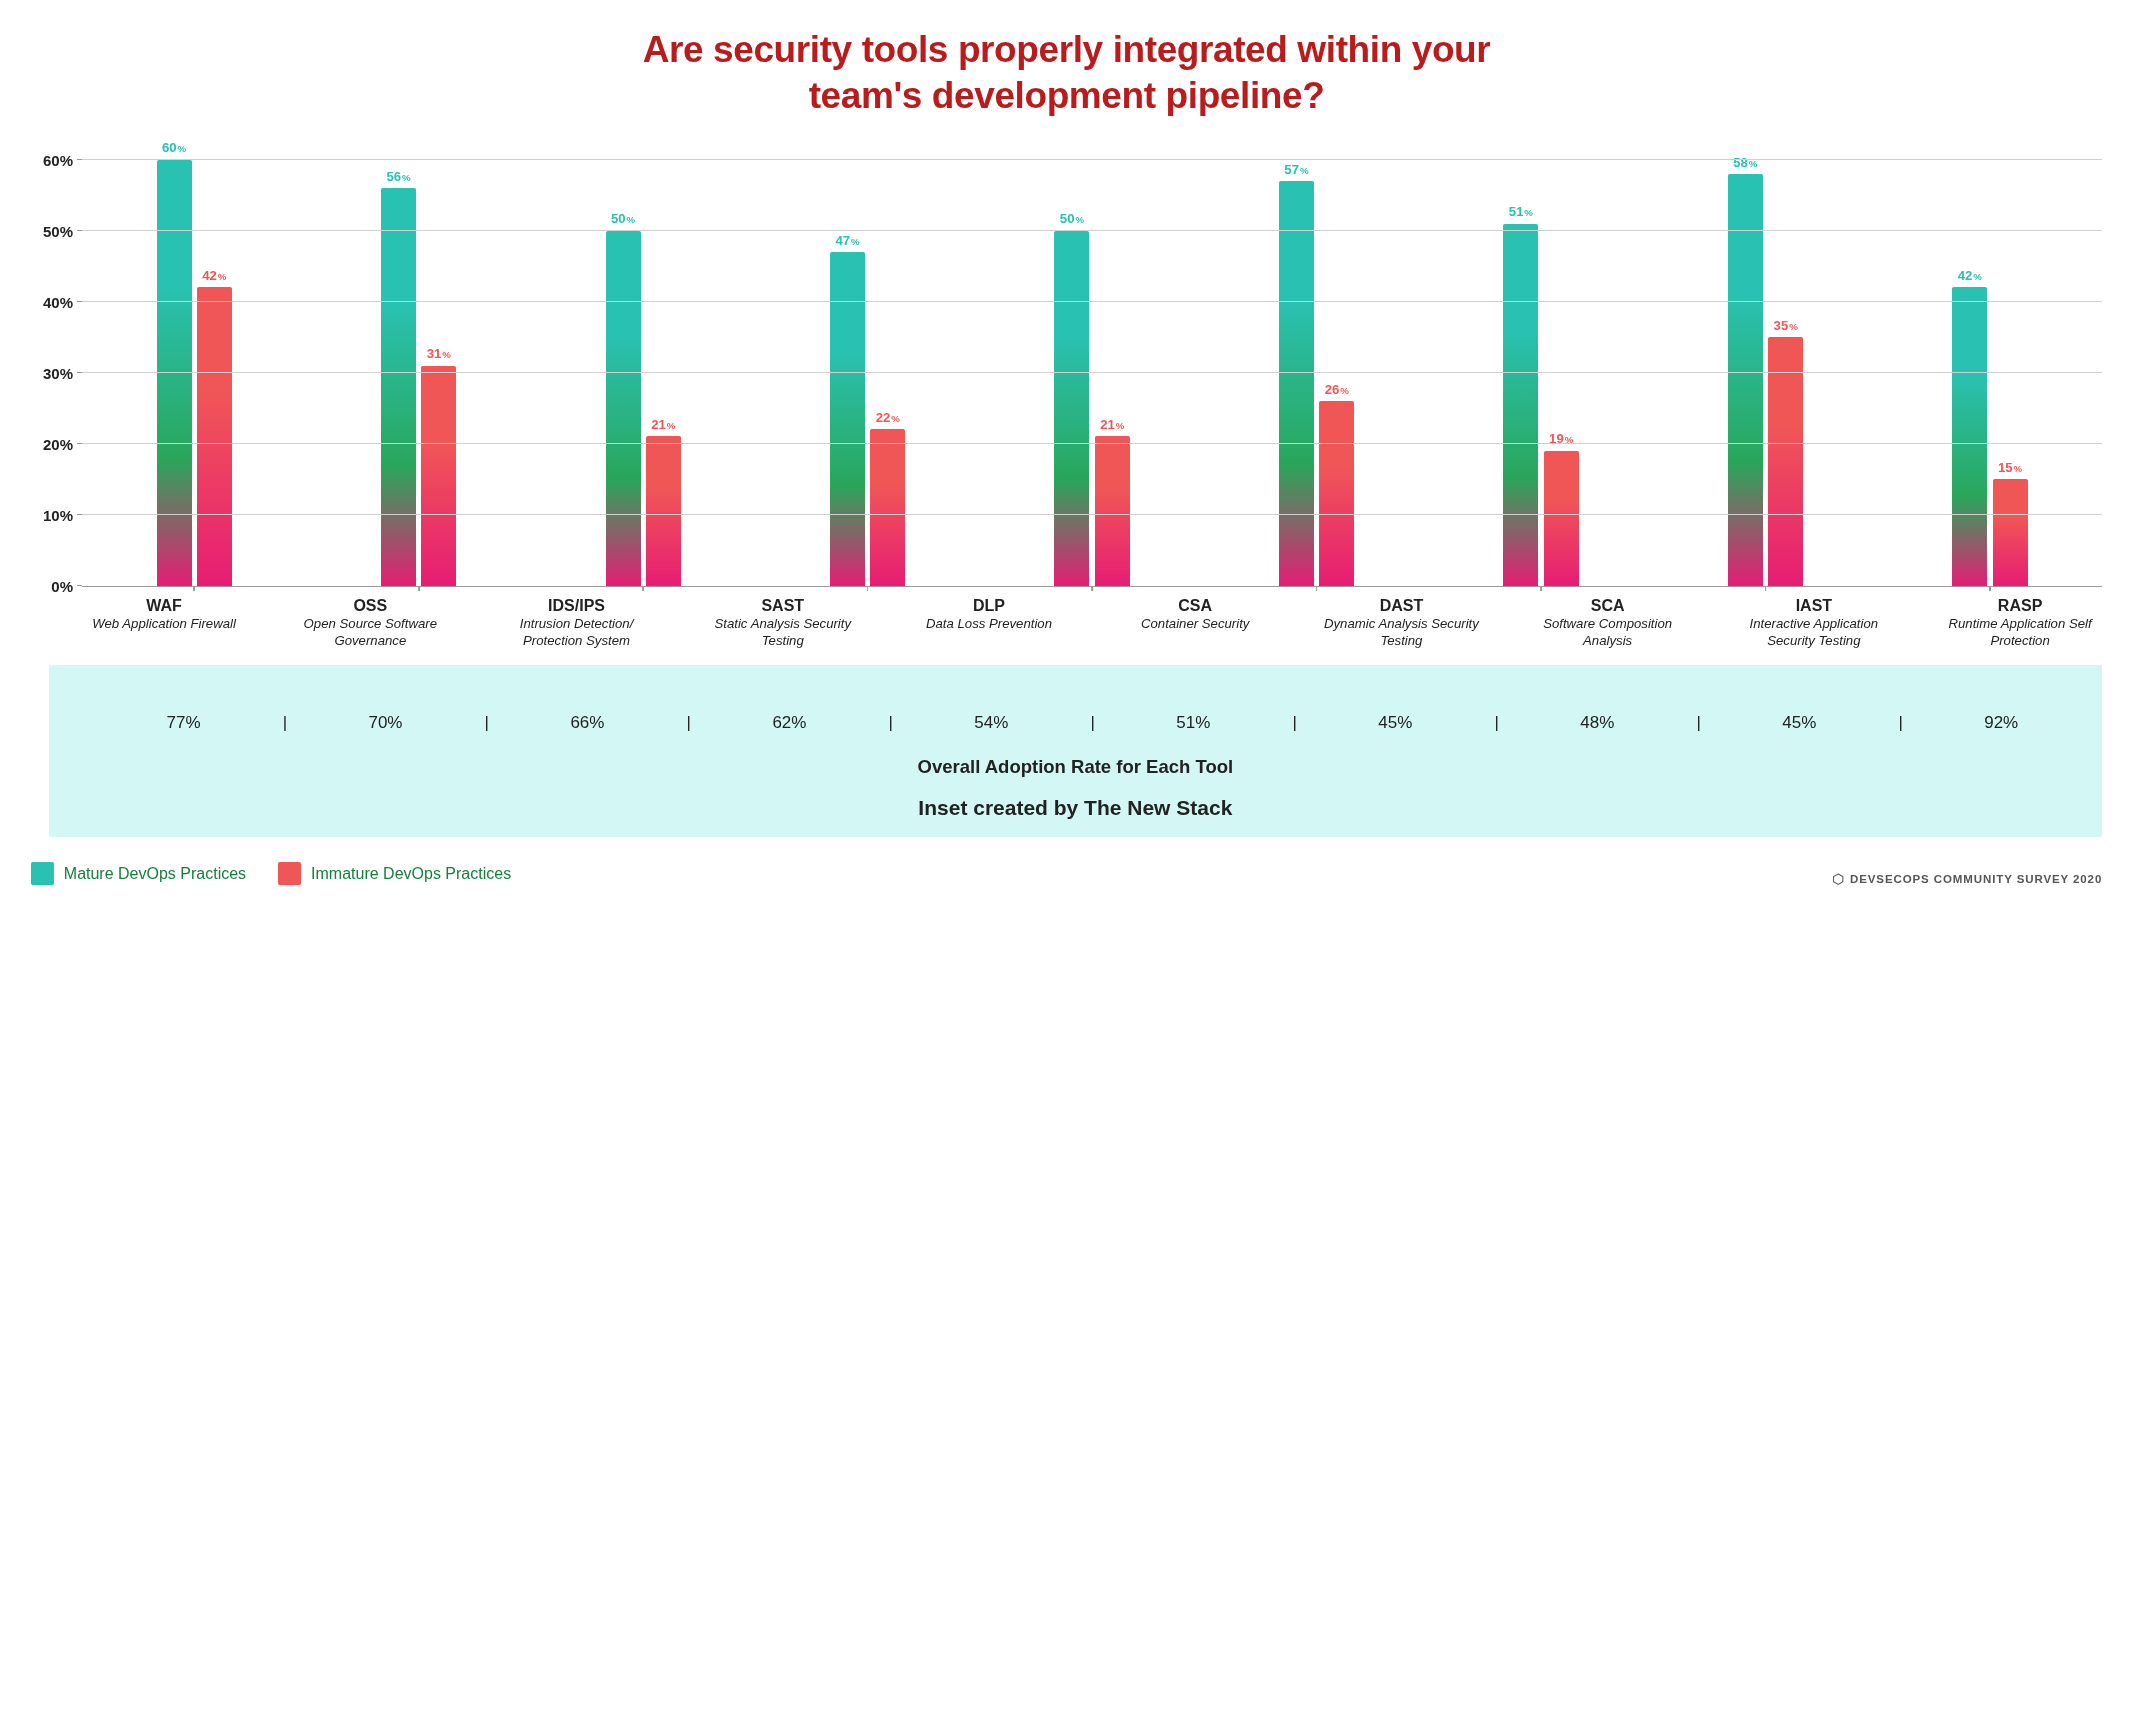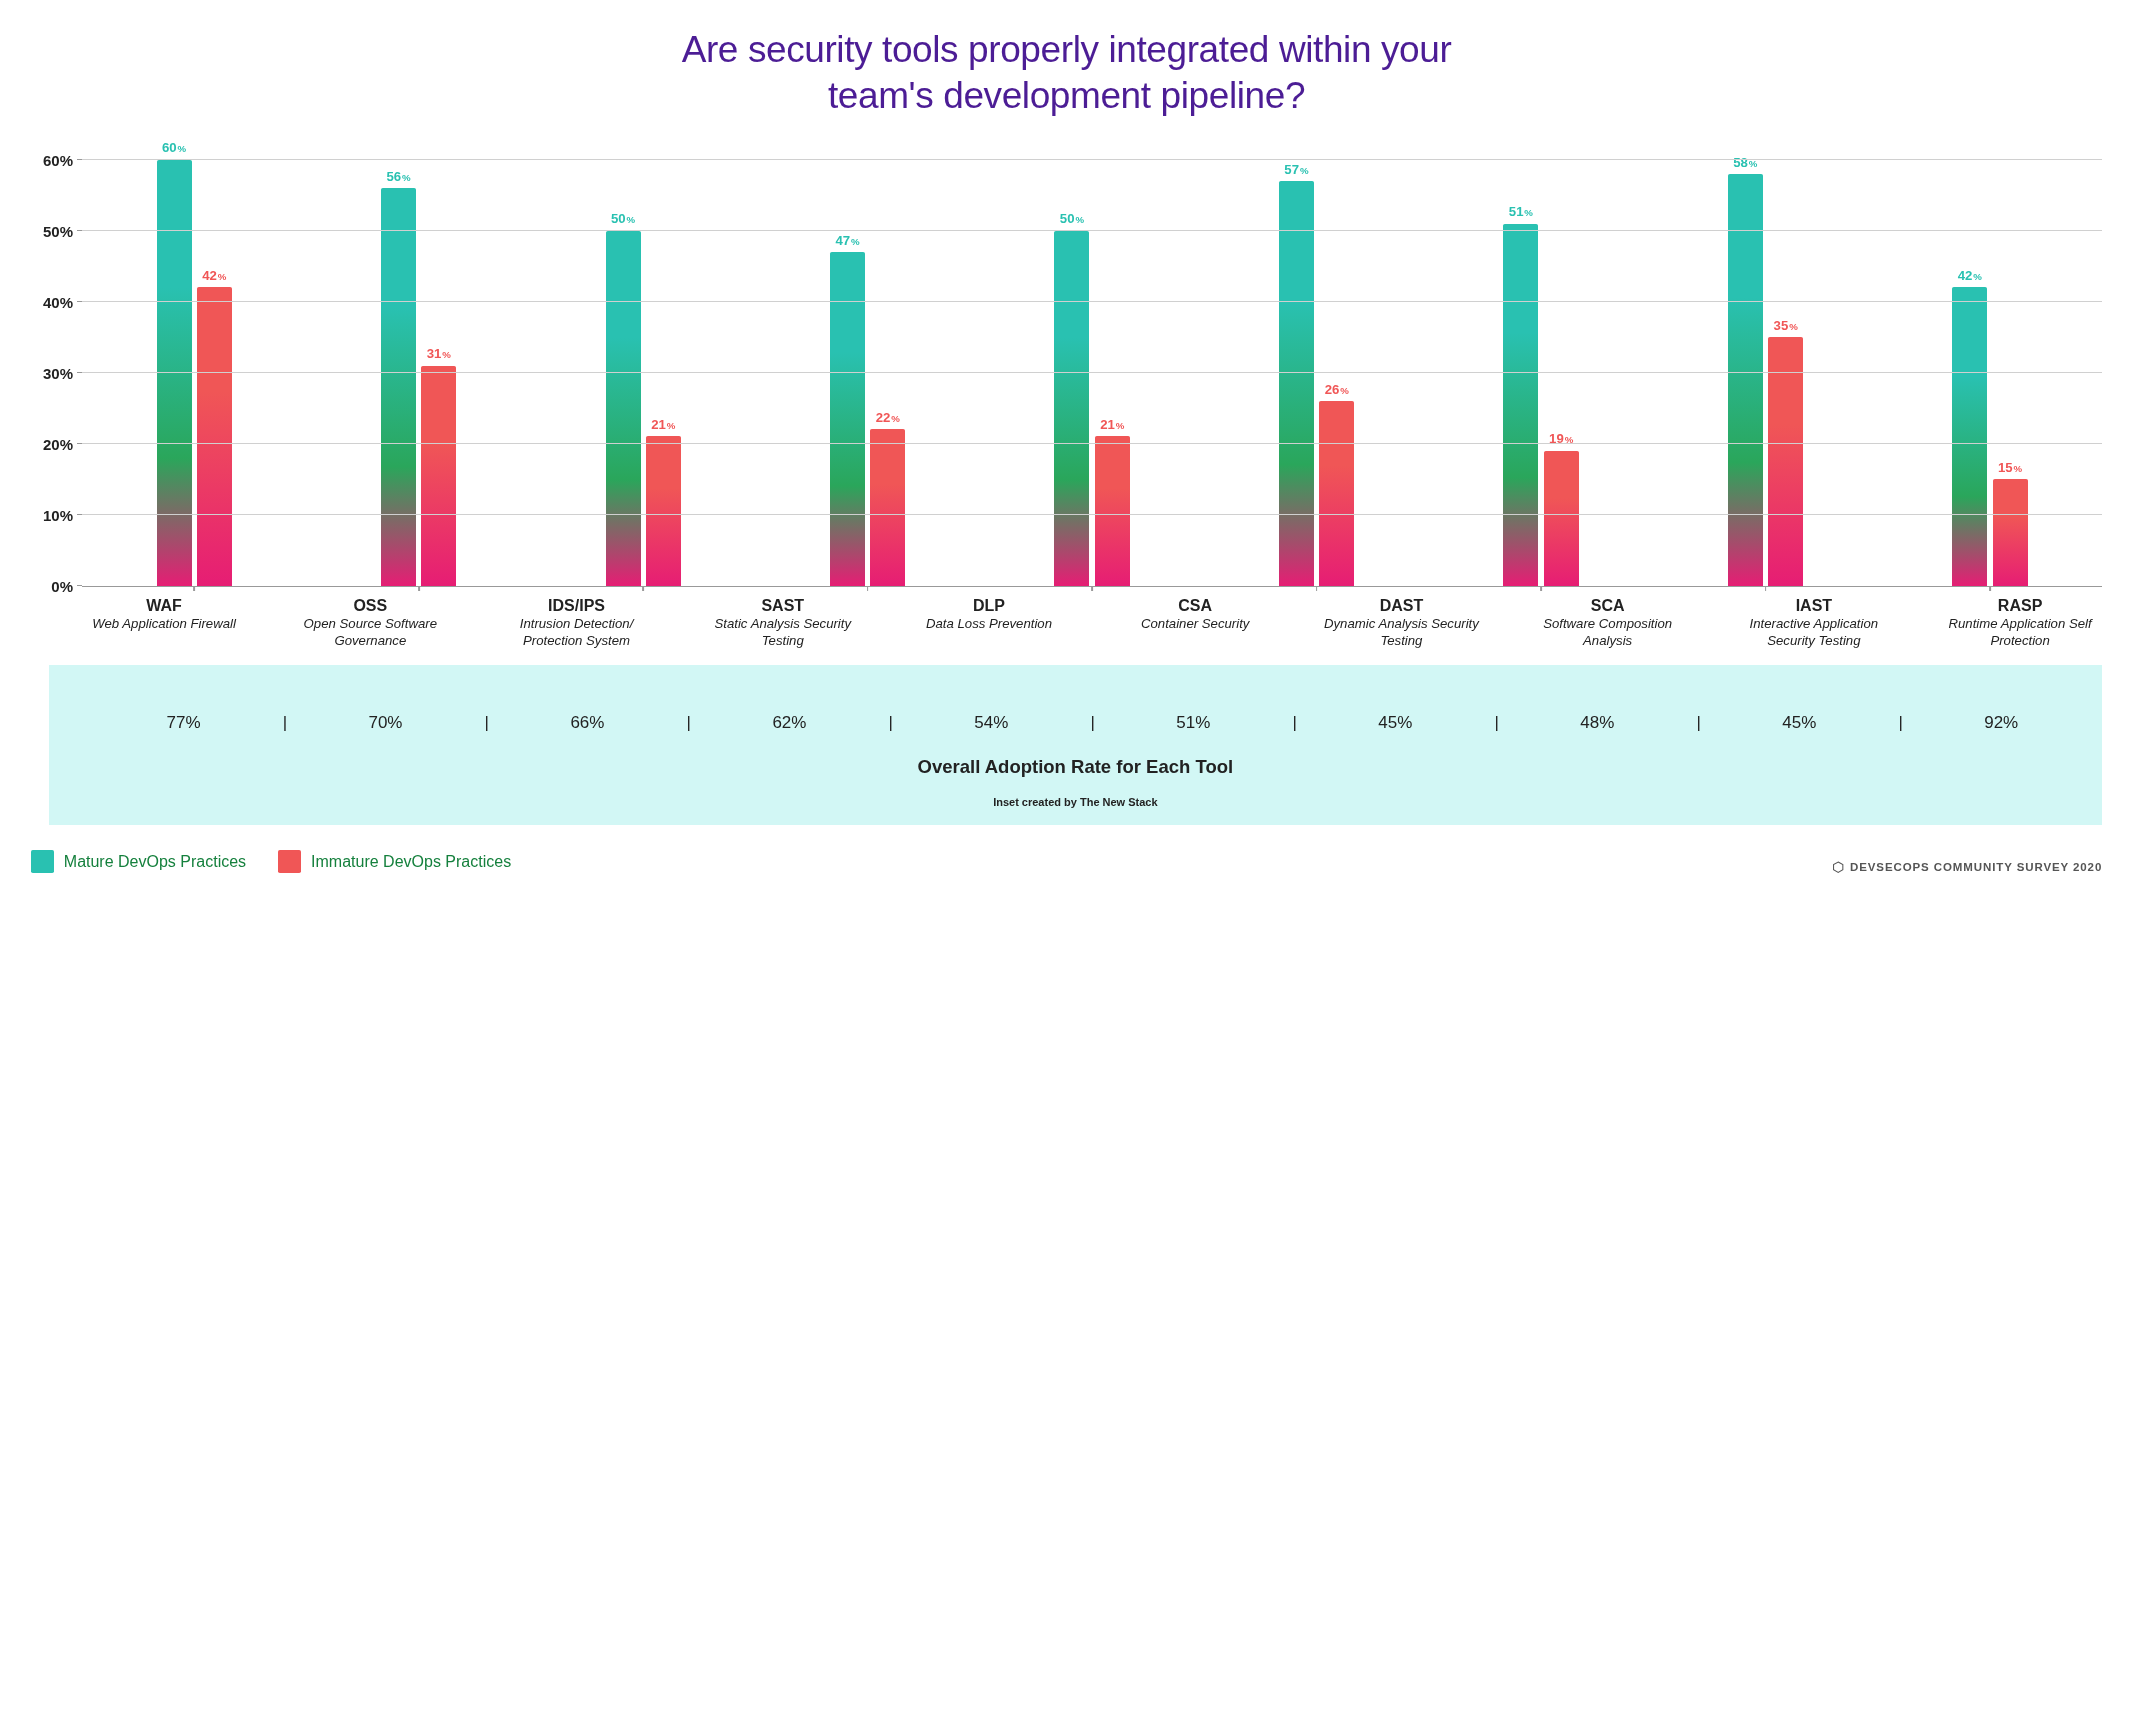--- a/index.html
+++ b/index.html
@@ -6,23 +6,23 @@
   body {
     margin: 0;
     padding: 26.5px 22px 22px 22px;
     font-family: -apple-system, BlinkMacSystemFont, "Segoe UI", Helvetica, Arial, sans-serif;
     background: #fff;
     color: #222;
   }
   .title {
     text-align: center;
     font-size: 37px;
-    font-weight: 400;
+    font-weight: 700;
     line-height: 1.25;
-    color: #4c1d95;
+    color: #b91c1c;
     margin: 0 auto 26.5px auto;
     max-width: 882px;
     letter-spacing: -0.4px;
   }
   .chart-wrap {
     position: relative;
     padding-left: 60px;
     padding-right: 8.8px;
   }
   .plot-area {
@@ -158,21 +158,21 @@
   .adoption-title {
     text-align: center;
     font-weight: 800;
     font-size: 18.5px;
     margin-top: 23px;
     color: #222;
   }
   .inset-credit {
     text-align: center;
     font-weight: 700;
-    font-size: 11px;
+    font-size: 21px;
     margin-top: 17.6px;
     color: #222;
   }
   .legend-row {
     display: flex;
     align-items: flex-end;
     justify-content: space-between;
     margin-top: 25px;
     padding: 0 8.8px 0 8.8px;
   }

